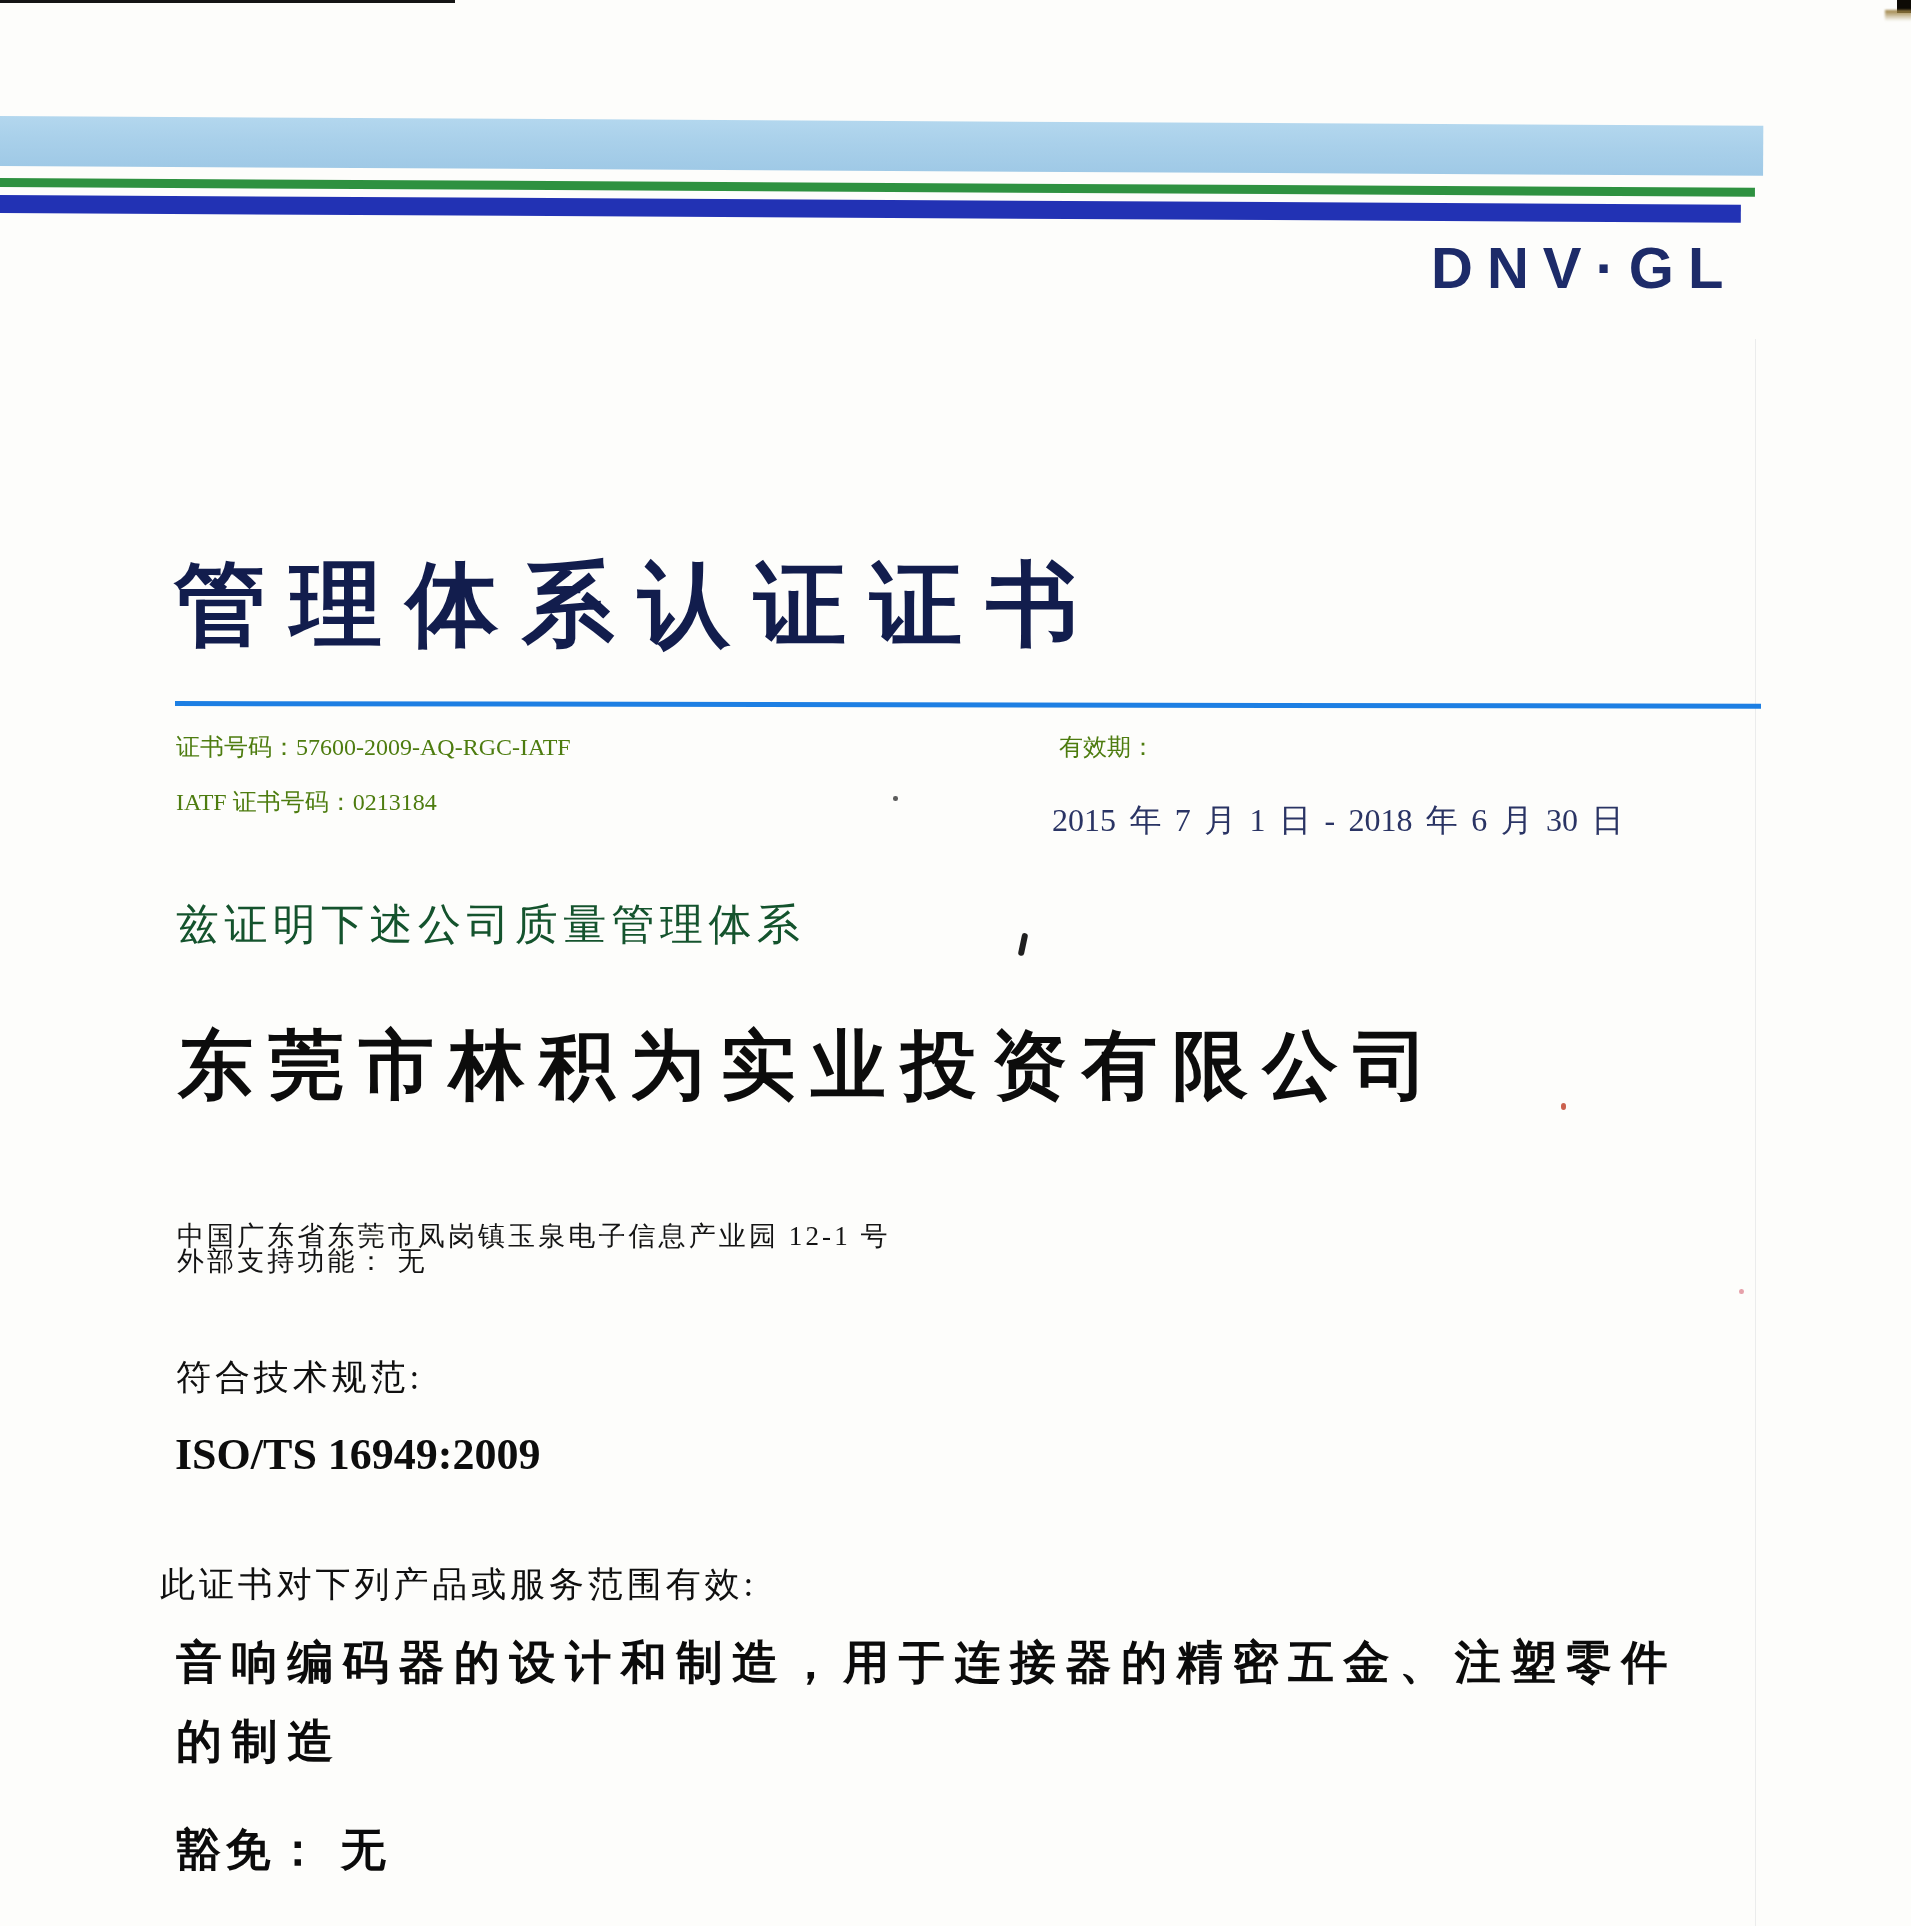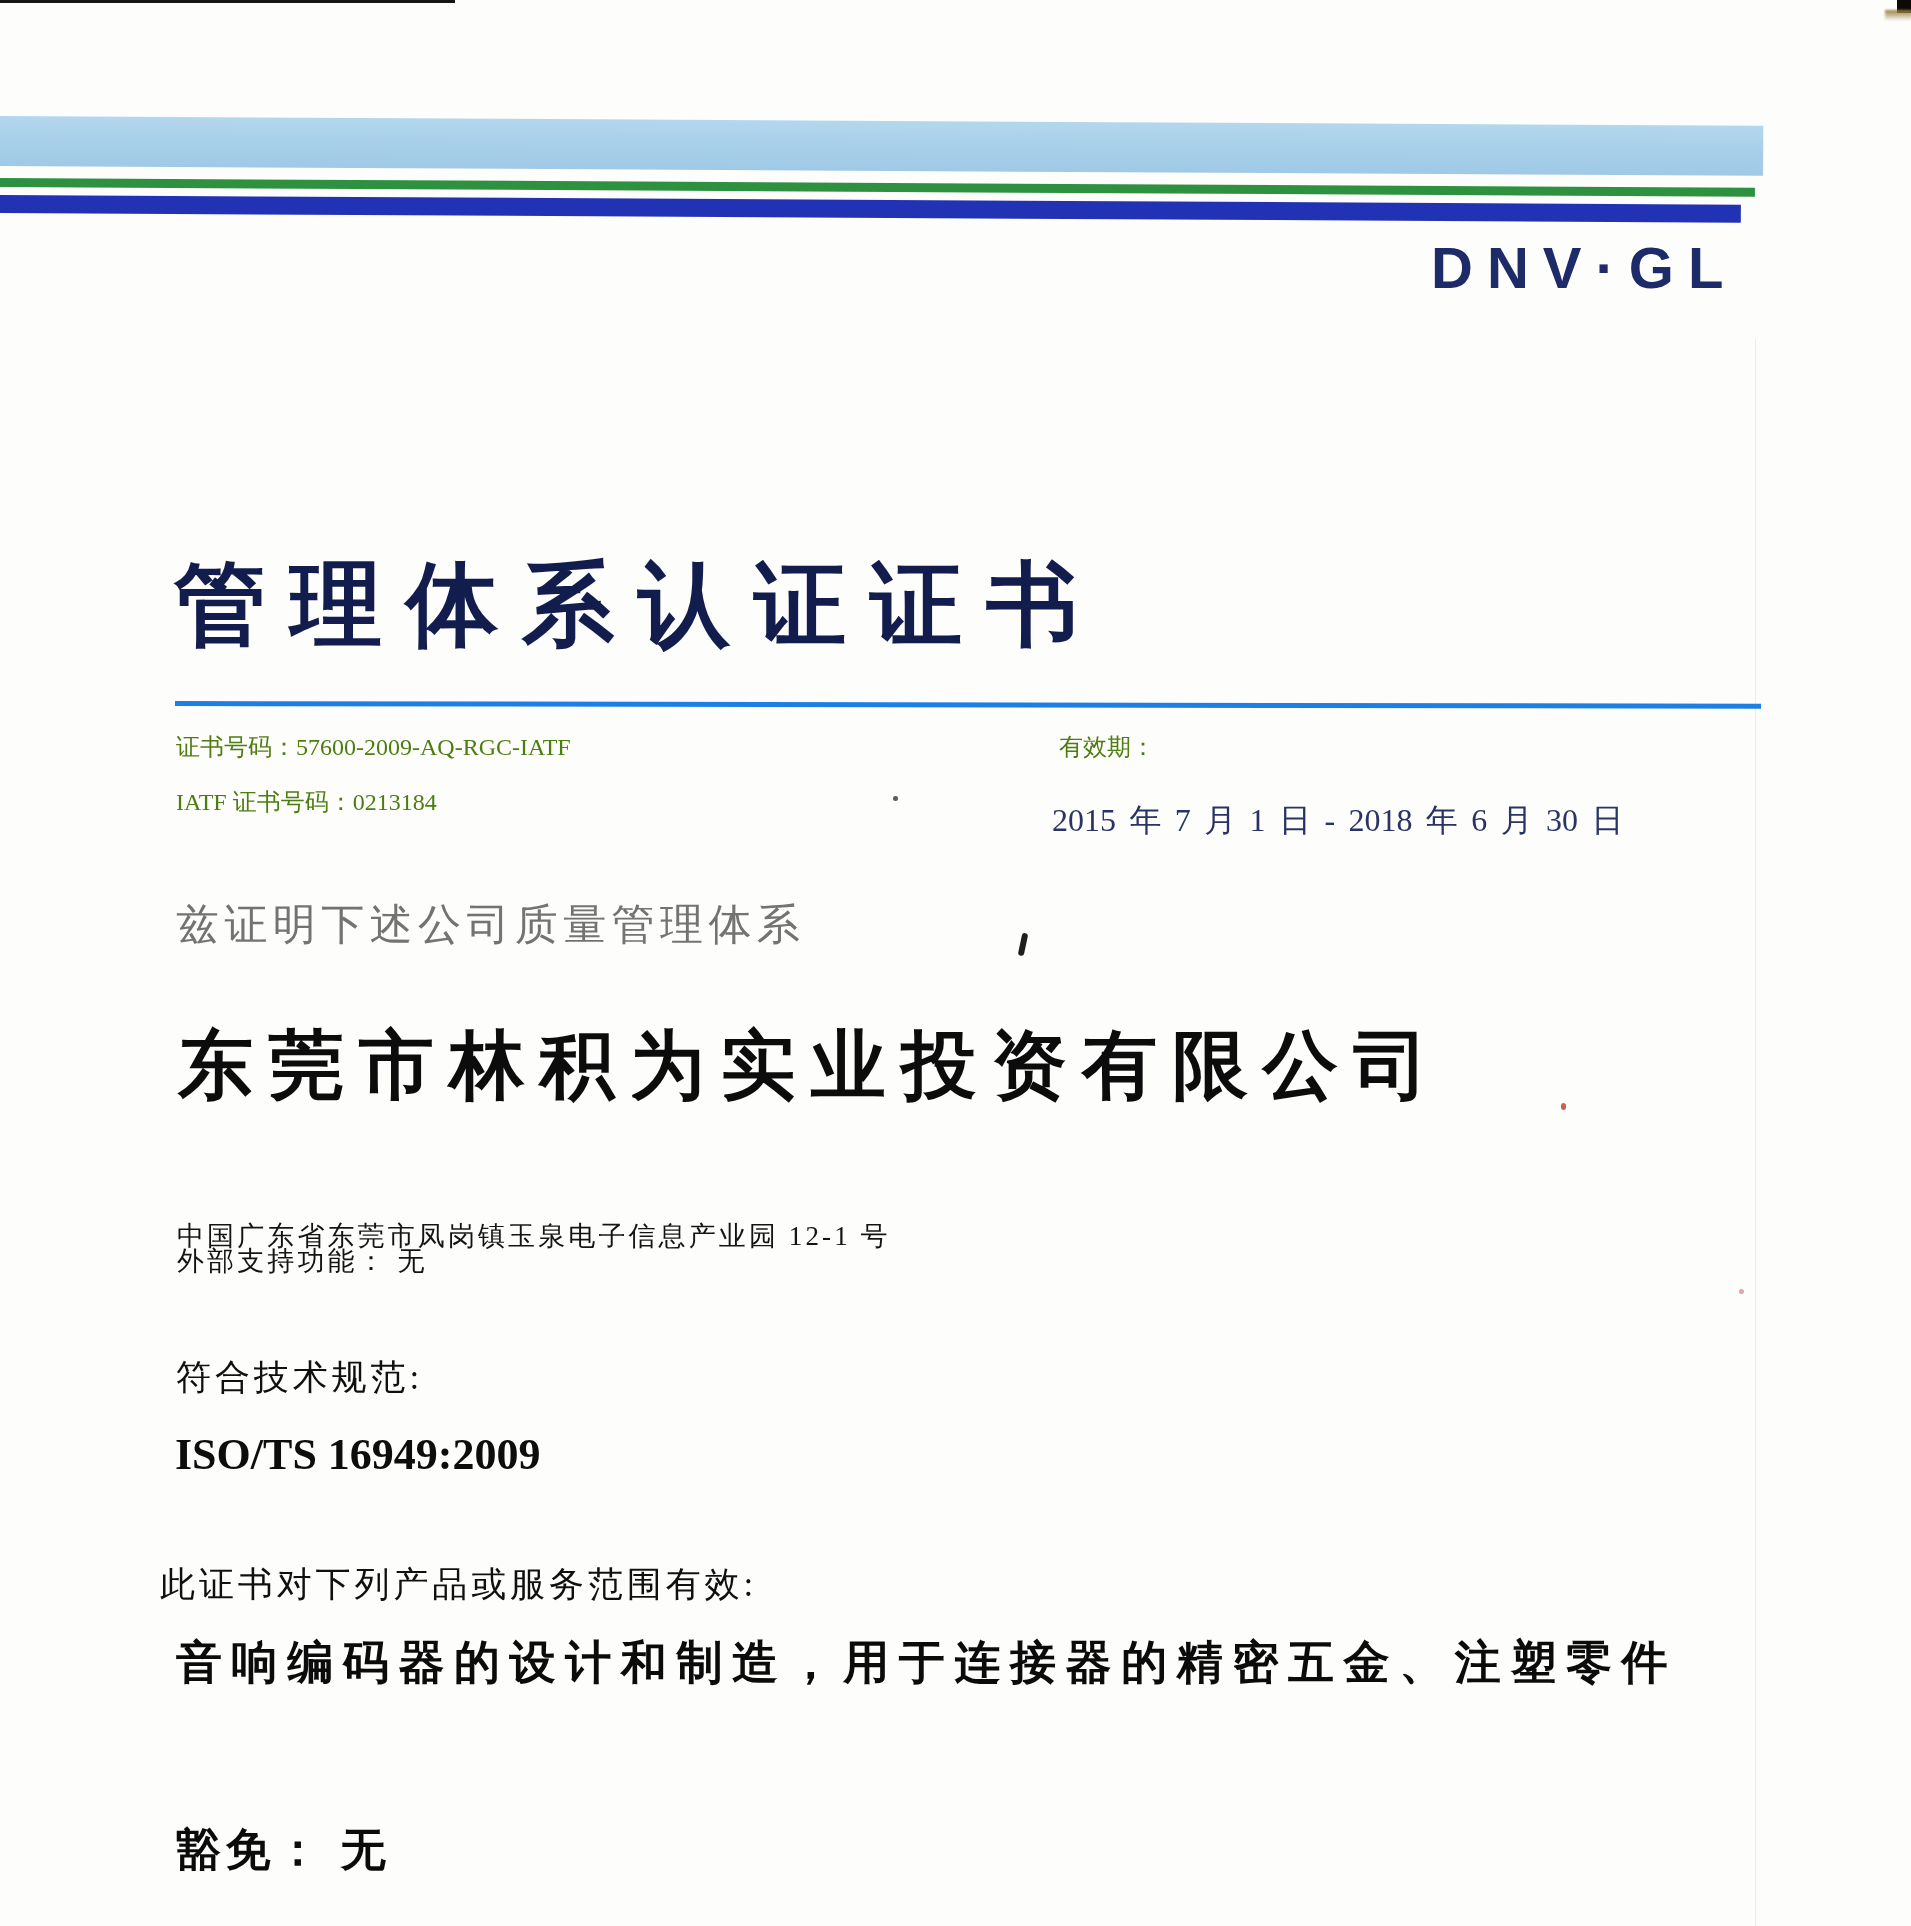--- a/index.html
+++ b/index.html
@@ -22,21 +22,21 @@
     font-weight:700;font-size:58px;letter-spacing:14px;color:#1d2b69;
   }
   .page-title{
     left:174px;top:554px;font-size:92px;letter-spacing:24px;
     color:#121d4d;font-weight:700;
   }
   .rule{position:absolute;background:#1d7fe3;}
   .title-rule{left:175px;top:701px;width:1586px;height:5px;transform:rotate(0.1deg);transform-origin:0 0;}
   .cert-line{font-size:24px;color:#4d7c0f;}
   .validity-value{font-size:32px;color:#2a3464;word-spacing:5.4px;}
-  .intro{left:176px;top:901px;font-size:43px;letter-spacing:5.4px;color:#737373;}
+  .intro{left:176px;top:901px;font-size:43px;letter-spacing:5.4px;color:#14532d;}
   .company{left:178px;top:1024px;font-size:75px;letter-spacing:15.4px;font-weight:700;color:#0c0c0c;}
   .addr{font-size:27px;letter-spacing:3.1px;color:#141414;}
   .heading{font-size:35px;letter-spacing:3.9px;color:#101010;}
   .spec{left:175px;top:1430px;font-size:44px;font-weight:700;color:#0d0d0d;}
   .scope{left:176px;top:1623px;font-size:46px;letter-spacing:9.6px;font-weight:700;line-height:79px;color:#0b0b0b;}
   .scope div{white-space:nowrap;}
   .exemption{left:176px;top:1825px;font-size:45px;letter-spacing:4.6px;font-weight:700;color:#0b0b0b;}
   .sig-rule{left:1253px;top:2223px;width:455px;height:2.7px;background:#151515;}
   
   .artifact{position:absolute;}
@@ -79,17 +79,18 @@
 <div class="abs company">东莞市林积为实业投资有限公司</div>
 <div class="abs addr" style="left:177px;top:1190px;margin-top:31px;">中国广东省东莞市凤岗镇玉泉电子信息产业园 12-1 号</div>
 <div class="abs addr" style="left:177px;top:1246px;">外部支持功能： 无</div>
 
 <div class="abs heading" style="left:176px;top:1358px;">符合技术规范:</div>
 <div class="abs spec">ISO/TS 16949:2009</div>
 
 <div class="abs heading" style="left:160px;top:1565px;">此证书对下列产品或服务范围有效:</div>
 <div class="abs scope">
   <div>音响编码器的设计和制造，用于连接器的精密五金、注塑零件</div>
+  <div>的制造</div>
 </div>
 <div class="abs exemption">豁免： 无</div>
 
 <div class="sig-rule"></div>
 
 
 </body></html>

